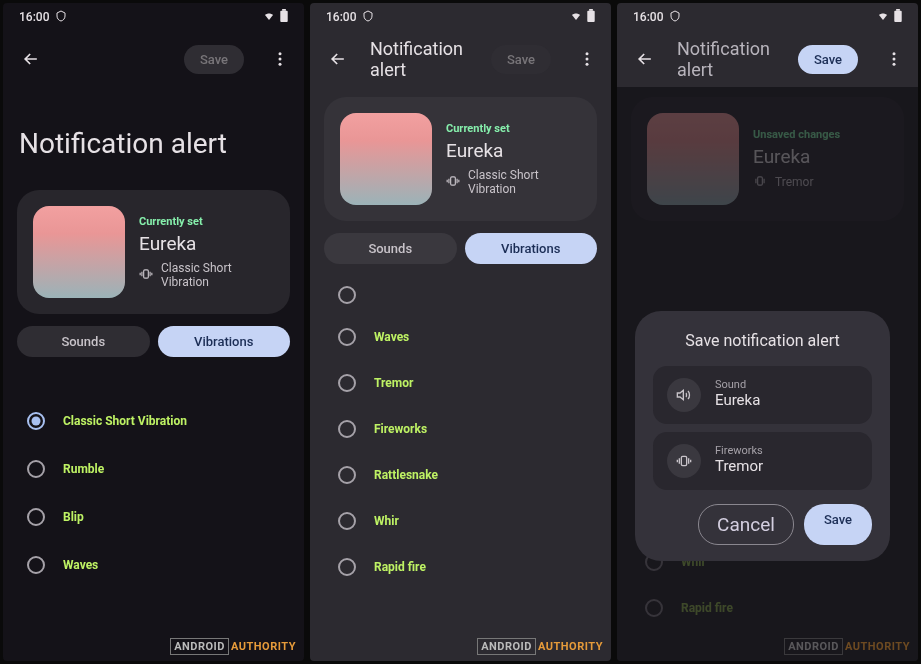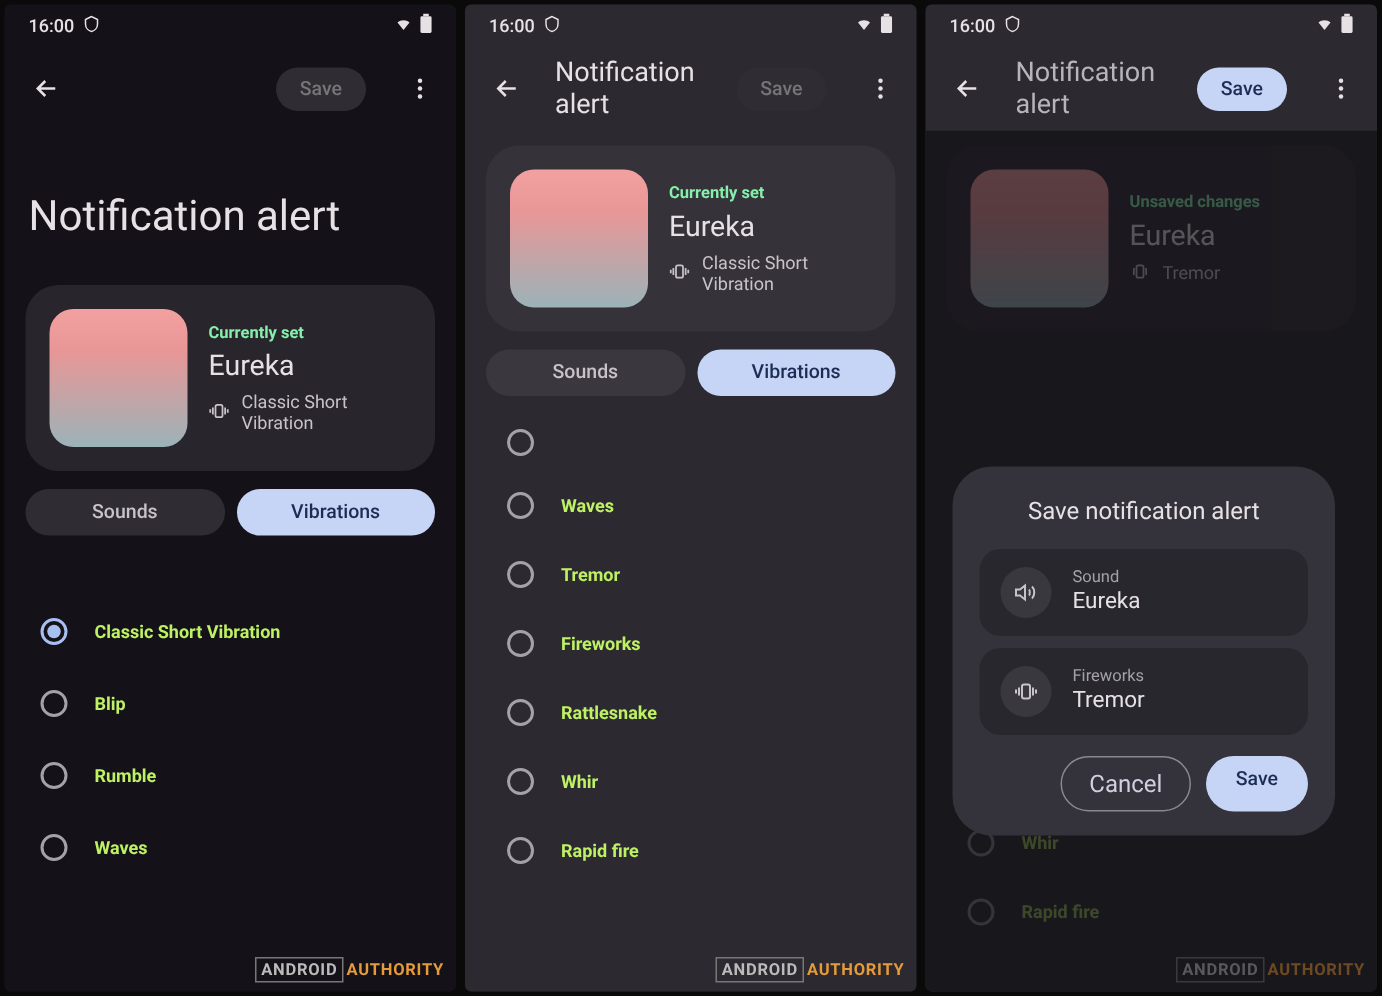--- a/index.html
+++ b/index.html
@@ -201,21 +201,21 @@
   .dialog-actions {
     display: flex;
     justify-content: flex-end;
     gap: 10px;
     margin-top: 14px;
   }
   .btn-outline {
     padding: 8px 18px;
     border: 1px solid #8a878f;
     border-radius: 20px;
-    font-size: 16px;
+    font-size: 19px;
     color: #d4cfe0;
     cursor: pointer;
   }
   .btn-fill {
     padding: 8px 20px;
     background: #c6d4f5;
     color: #1b2d55;
     border-radius: 20px;
     font-size: 13px;
     font-weight: 500;
@@ -296,25 +296,25 @@
     <div class="section-header">
     </div>
 
     <div class="list">
       <div class="list-item">
         <div class="radio selected"></div>
         <div class="list-label">Classic Short Vibration</div>
       </div>
       <div class="list-item">
         <div class="radio"></div>
+        <div class="list-label">Rumble</div>
+      </div>
+      <div class="list-item">
+        <div class="radio"></div>
         <div class="list-label">Blip</div>
-      </div>
-      <div class="list-item">
-        <div class="radio"></div>
-        <div class="list-label">Rumble</div>
       </div>
       <div class="list-item">
         <div class="radio"></div>
         <div class="list-label">Waves</div>
       </div>
     </div>
   </div>
 
   <div class="watermark">
     <span class="wm-a">ANDROID</span><span class="wm-b">AUTHORITY</span>

